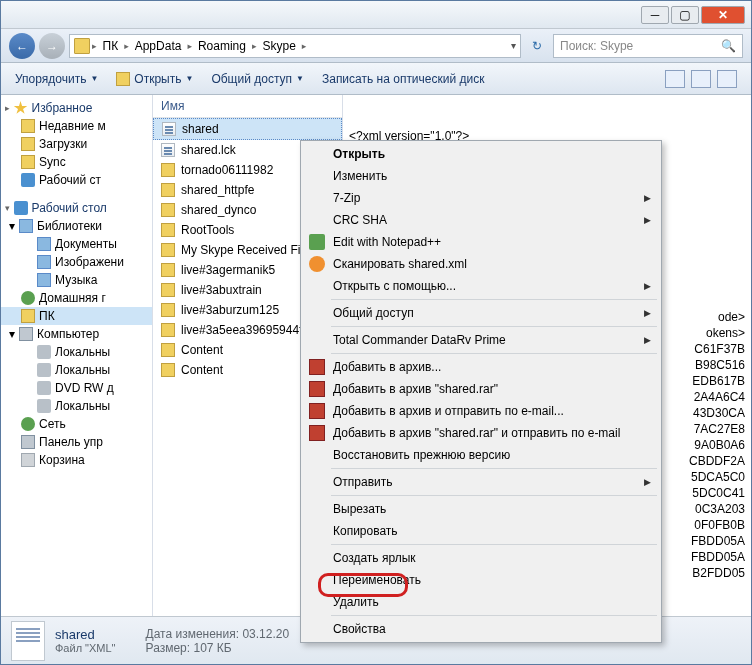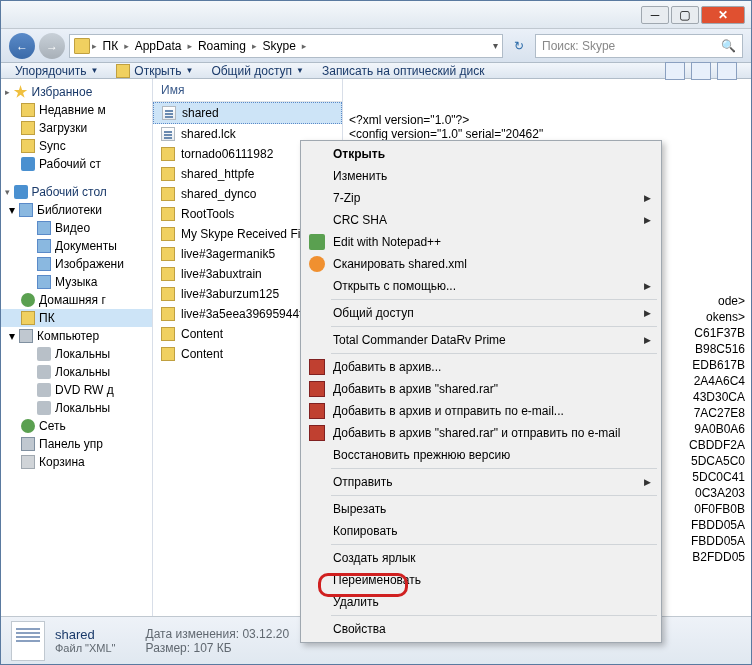--- a/index.html
+++ b/index.html
@@ -14,24 +14,24 @@
 .tbtn.close { background: #e05030; width: 44px; color: #fff; font-weight: bold; }
 
 .navbar { height: 34px; background: linear-gradient(to bottom, #eaf0f8, #d8e2ee); display: flex; align-items: center; padding: 0 8px; gap: 4px; border-bottom: 1px solid #b0bcc8; }
 .navbtn { width: 26px; height: 26px; border-radius: 50%; background: linear-gradient(#5a8ac8, #3a6aa8); display: flex; align-items: center; justify-content: center; color: #fff; cursor: pointer; }
 .navfwd { background: linear-gradient(#c8d0d8, #a8b0b8); }
 .breadcrumb { flex: 1; height: 24px; background: #fff; border: 1px solid #b0bcc8; display: flex; align-items: center; padding: 0 4px; gap: 2px; }
 .bc-seg { padding: 2px 4px; cursor: pointer; }
 .bc-arrow { color: #666; font-size: 9px; }
 .bc-icon { width: 16px; height: 16px; background: #f0d060; border: 1px solid #c0a040; border-radius: 1px; }
 .refresh { width: 24px; height: 24px; display: flex; align-items: center; justify-content: center; color: #2a6aa8; cursor: pointer; }
-.searchbox { width: 208px; height: 24px; background: #fff; border: 1px solid #b0bcc8; display: flex; align-items: center; padding: 0 6px; color: #888; }
+.searchbox { width: 190px; height: 24px; background: #fff; border: 1px solid #b0bcc8; display: flex; align-items: center; padding: 0 6px; color: #888; }
 .searchbox .mag { margin-left: auto; color: #3a6aa8; }
 
-.toolbar { height: 16px; background: linear-gradient(to bottom, #f2f6fb, #dde6f0); display: flex; align-items: center; gap: 18px; padding: 0 14px; border-bottom: 1px solid #b0bcc8; }
+.toolbar { height: 32px; background: linear-gradient(to bottom, #f2f6fb, #dde6f0); display: flex; align-items: center; gap: 18px; padding: 0 14px; border-bottom: 1px solid #b0bcc8; }
 .tool { color: #1a3a6a; display: flex; align-items: center; gap: 4px; cursor: pointer; }
 .tool .drop { font-size: 8px; }
 .tool-icons { margin-left: auto; display: flex; gap: 6px; }
 .ticon { width: 20px; height: 18px; border: 1px solid #8aa0c0; background: #e8f0fb; cursor: pointer; }
 
 .body { flex: 1; display: flex; overflow: hidden; position: relative; }
 
 .sidebar { width: 152px; border-right: 1px solid #d8dee8; background: #fff; padding: 4px 0; overflow: hidden; }
 .sb-group { margin-bottom: 10px; }
 .sb-head { display: flex; align-items: center; gap: 4px; padding: 2px 4px; color: #1a3a6a; cursor: pointer; }
@@ -167,24 +167,20 @@
             <span class="sb-icon desk"></span>
             <span>Рабочий стол</span>
           </div>
         <div class="sb-item">
             <span class="tri" style="margin-left:-12px">▾</span>
             <span class="sb-icon lib"></span>
             <span>Библиотеки</span>
           </div>
         <div class="sb-item" style="padding-left:36px">
             <span class="sb-icon lib"></span>
-            <span>Видео</span>
-          </div>
-        <div class="sb-item" style="padding-left:36px">
-            <span class="sb-icon lib"></span>
             <span>Документы</span>
           </div>
         <div class="sb-item" style="padding-left:36px">
             <span class="sb-icon lib"></span>
             <span>Изображени</span>
           </div>
         <div class="sb-item" style="padding-left:36px">
             <span class="sb-icon lib"></span>
             <span>Музыка</span>
           </div>

